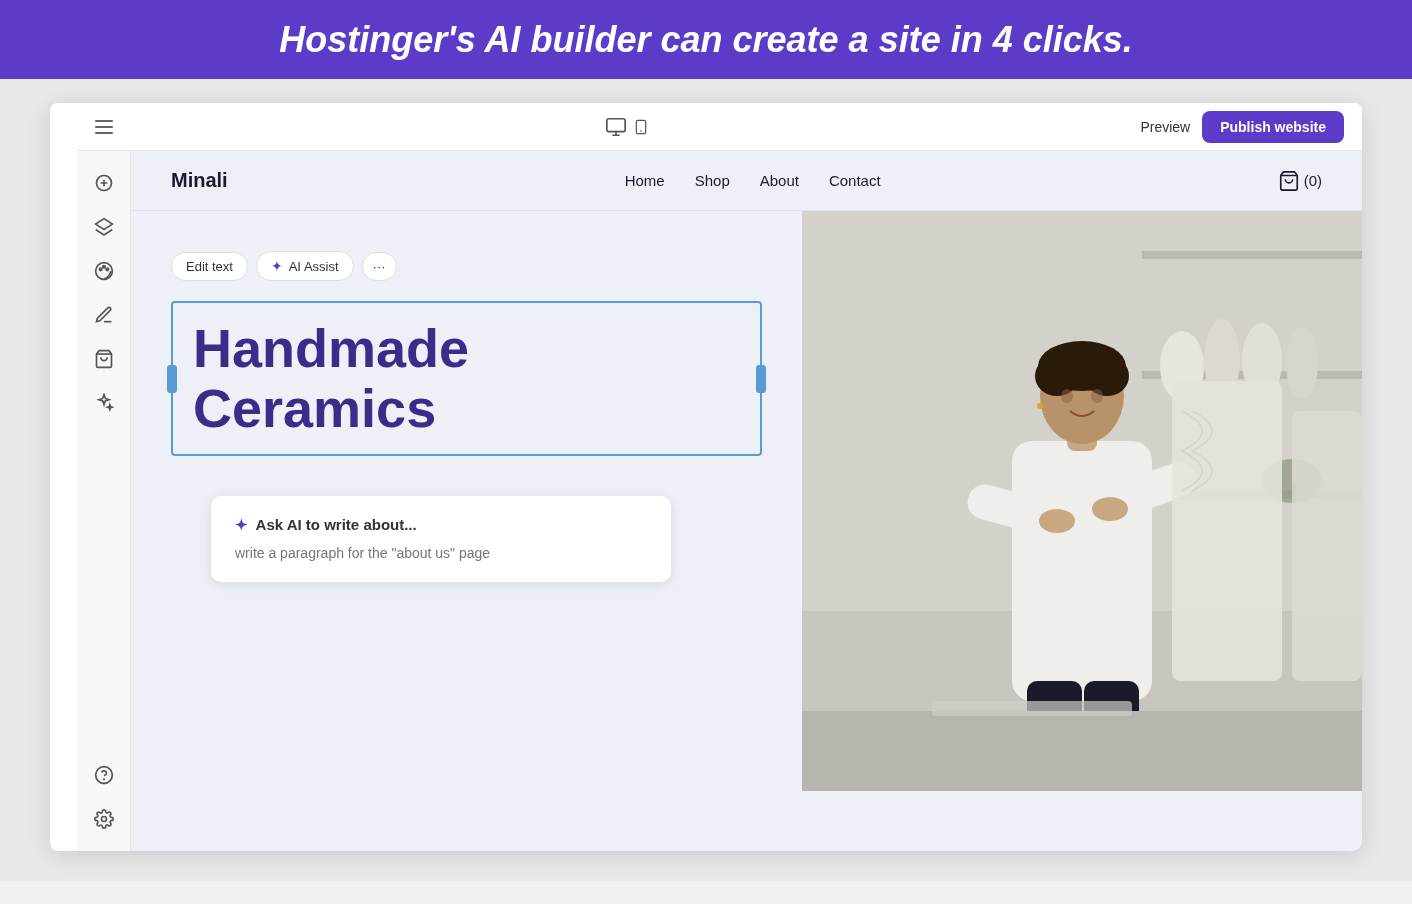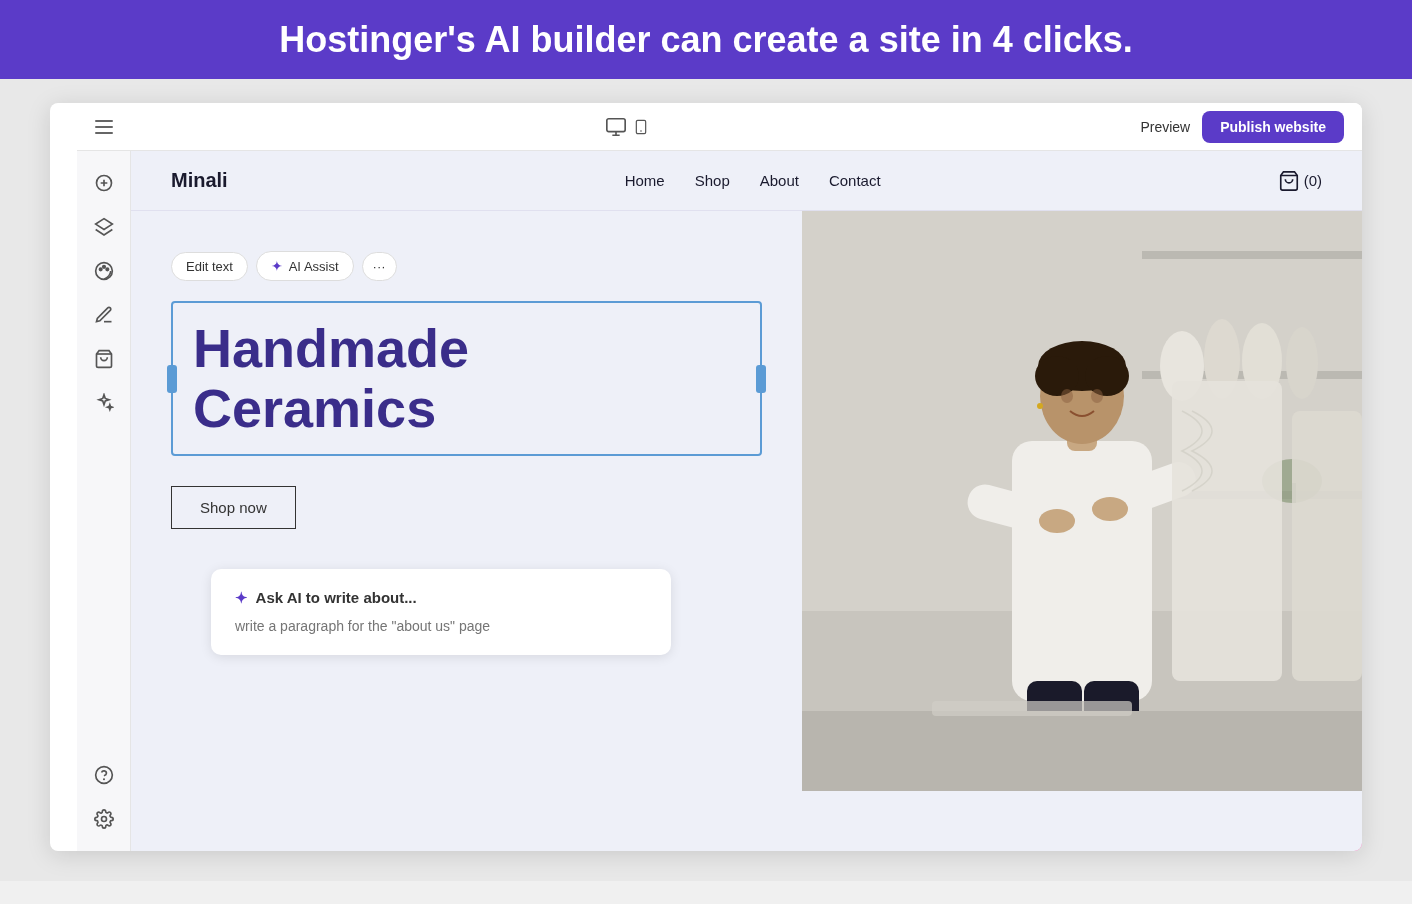--- a/index.html
+++ b/index.html
@@ -10,20 +10,21 @@
       min-height: 904px;
     }
 
     
     .banner {
       background: #5b3bc8;
       padding: 18px 40px;
       display: flex;
       align-items: flex-start;
       justify-content: center;
+      font-style: italic;
     }
     .banner-text {
       color: #fff;
       font-size: 36px;
       font-weight: 800;
       text-align: center;
       line-height: 1.2;
     }
 
     
@@ -471,21 +472,20 @@
 
               <div class="text-edit-box">
                 <div class="text-edit-handle-left"></div>
                 <div class="hero-title">
                   <div>Handmade</div>
                   <div>Ceramics</div>
                 </div>
                 <div class="text-edit-handle-right"></div>
               </div>
 
-              <button class="shop-now-btn">Shop now</button>
 
               <div class="ai-panel">
                 <div class="ai-panel-header">
                   <span class="sparkle-icon">✦</span>
                   <span>Ask AI to write about...</span>
                 </div>
                 <input class="ai-panel-input" type="text" placeholder="write a paragraph for the &quot;about us&quot; page" style="">
               </div>
             </div>
 

